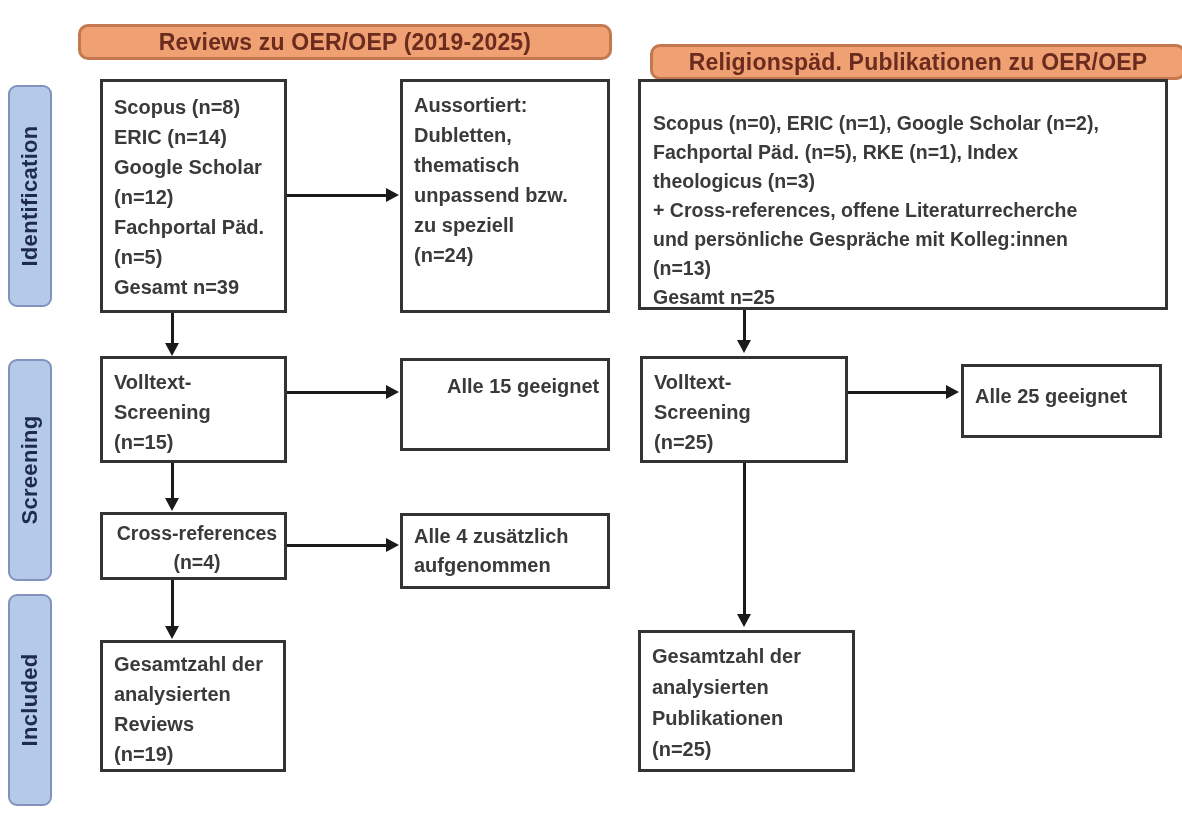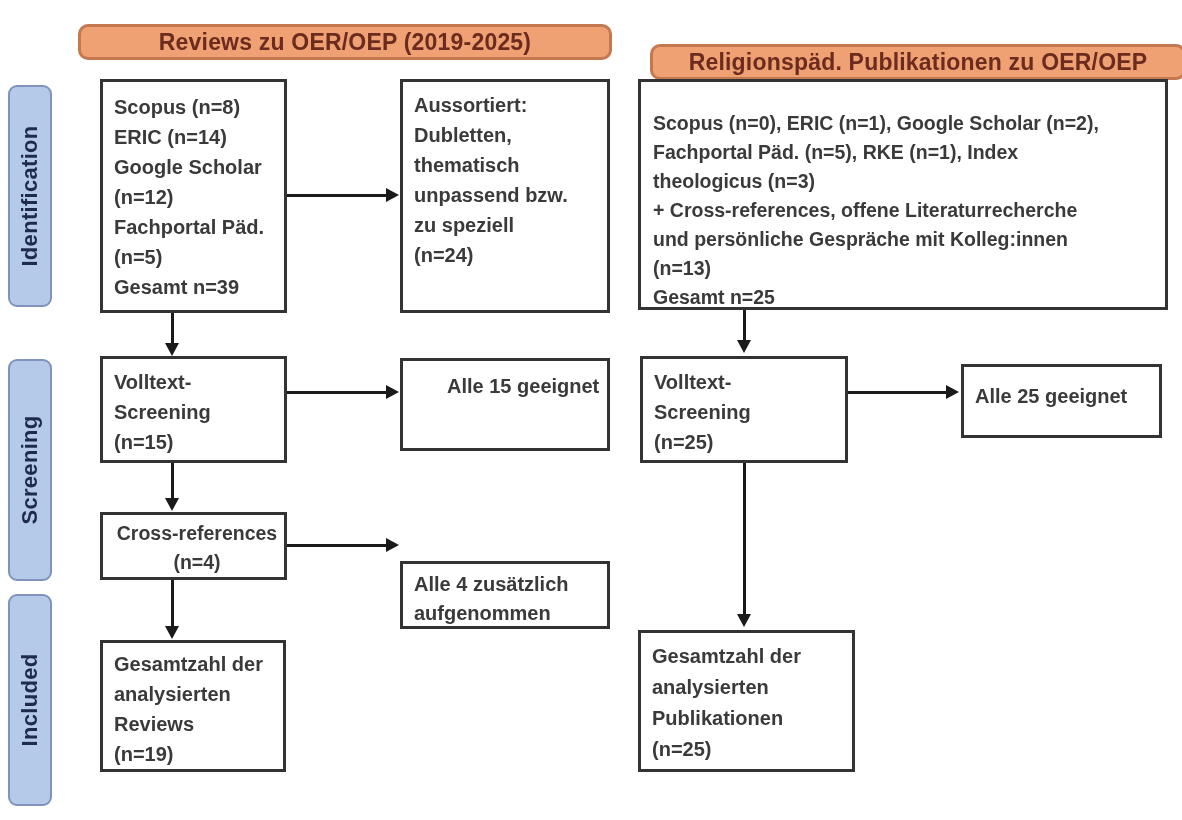--- a/index.html
+++ b/index.html
@@ -35,21 +35,21 @@
     position:absolute;box-sizing:border-box;background:#fff;
     border:3px solid var(--box-border);color:var(--box-text);
     font-size:20px;font-weight:700;line-height:29px;
     padding:8px 4px 0 11px;white-space:pre-line;overflow:hidden;
   }
   #box-reviews-sources{left:100px;top:79px;width:187px;height:234px;line-height:30px;padding-top:10px;}
   #box-reviews-excluded{left:400px;top:79px;width:210px;height:234px;line-height:30px;}
   #box-reviews-fulltext{left:100px;top:356px;width:187px;height:107px;line-height:30px;}
   #box-reviews-fulltext-result{left:400px;top:358px;width:210px;height:93px;padding-top:11px;padding-left:44px;}
   #box-reviews-crossref{left:100px;top:512px;width:187px;height:68px;padding-top:4px;font-size:19.5px;text-align:center;}
-  #box-reviews-crossref-result{left:400px;top:513px;width:210px;height:68px;padding-top:6px;margin-top:48px;}
+  #box-reviews-crossref-result{left:400px;top:513px;width:210px;height:76px;padding-top:6px;}
   #box-reviews-included{left:100px;top:640px;width:186px;height:132px;line-height:30px;padding-top:6px;}
   #box-relpaed-sources{left:638px;top:79px;width:530px;height:231px;font-size:19.5px;padding-top:27px;padding-left:12px;}
   #box-relpaed-fulltext{left:640px;top:356px;width:208px;height:107px;line-height:30px;}
   #box-relpaed-fulltext-result{left:961px;top:364px;width:201px;height:74px;padding-top:15px;}
   #box-relpaed-included{left:638px;top:630px;width:217px;height:142px;line-height:31px;padding-top:8px;}
   
   .vline{position:absolute;width:3px;background:var(--arrow);}
   .hline{position:absolute;height:3px;background:var(--arrow);}
   .head-down{
     position:absolute;width:0;height:0;

